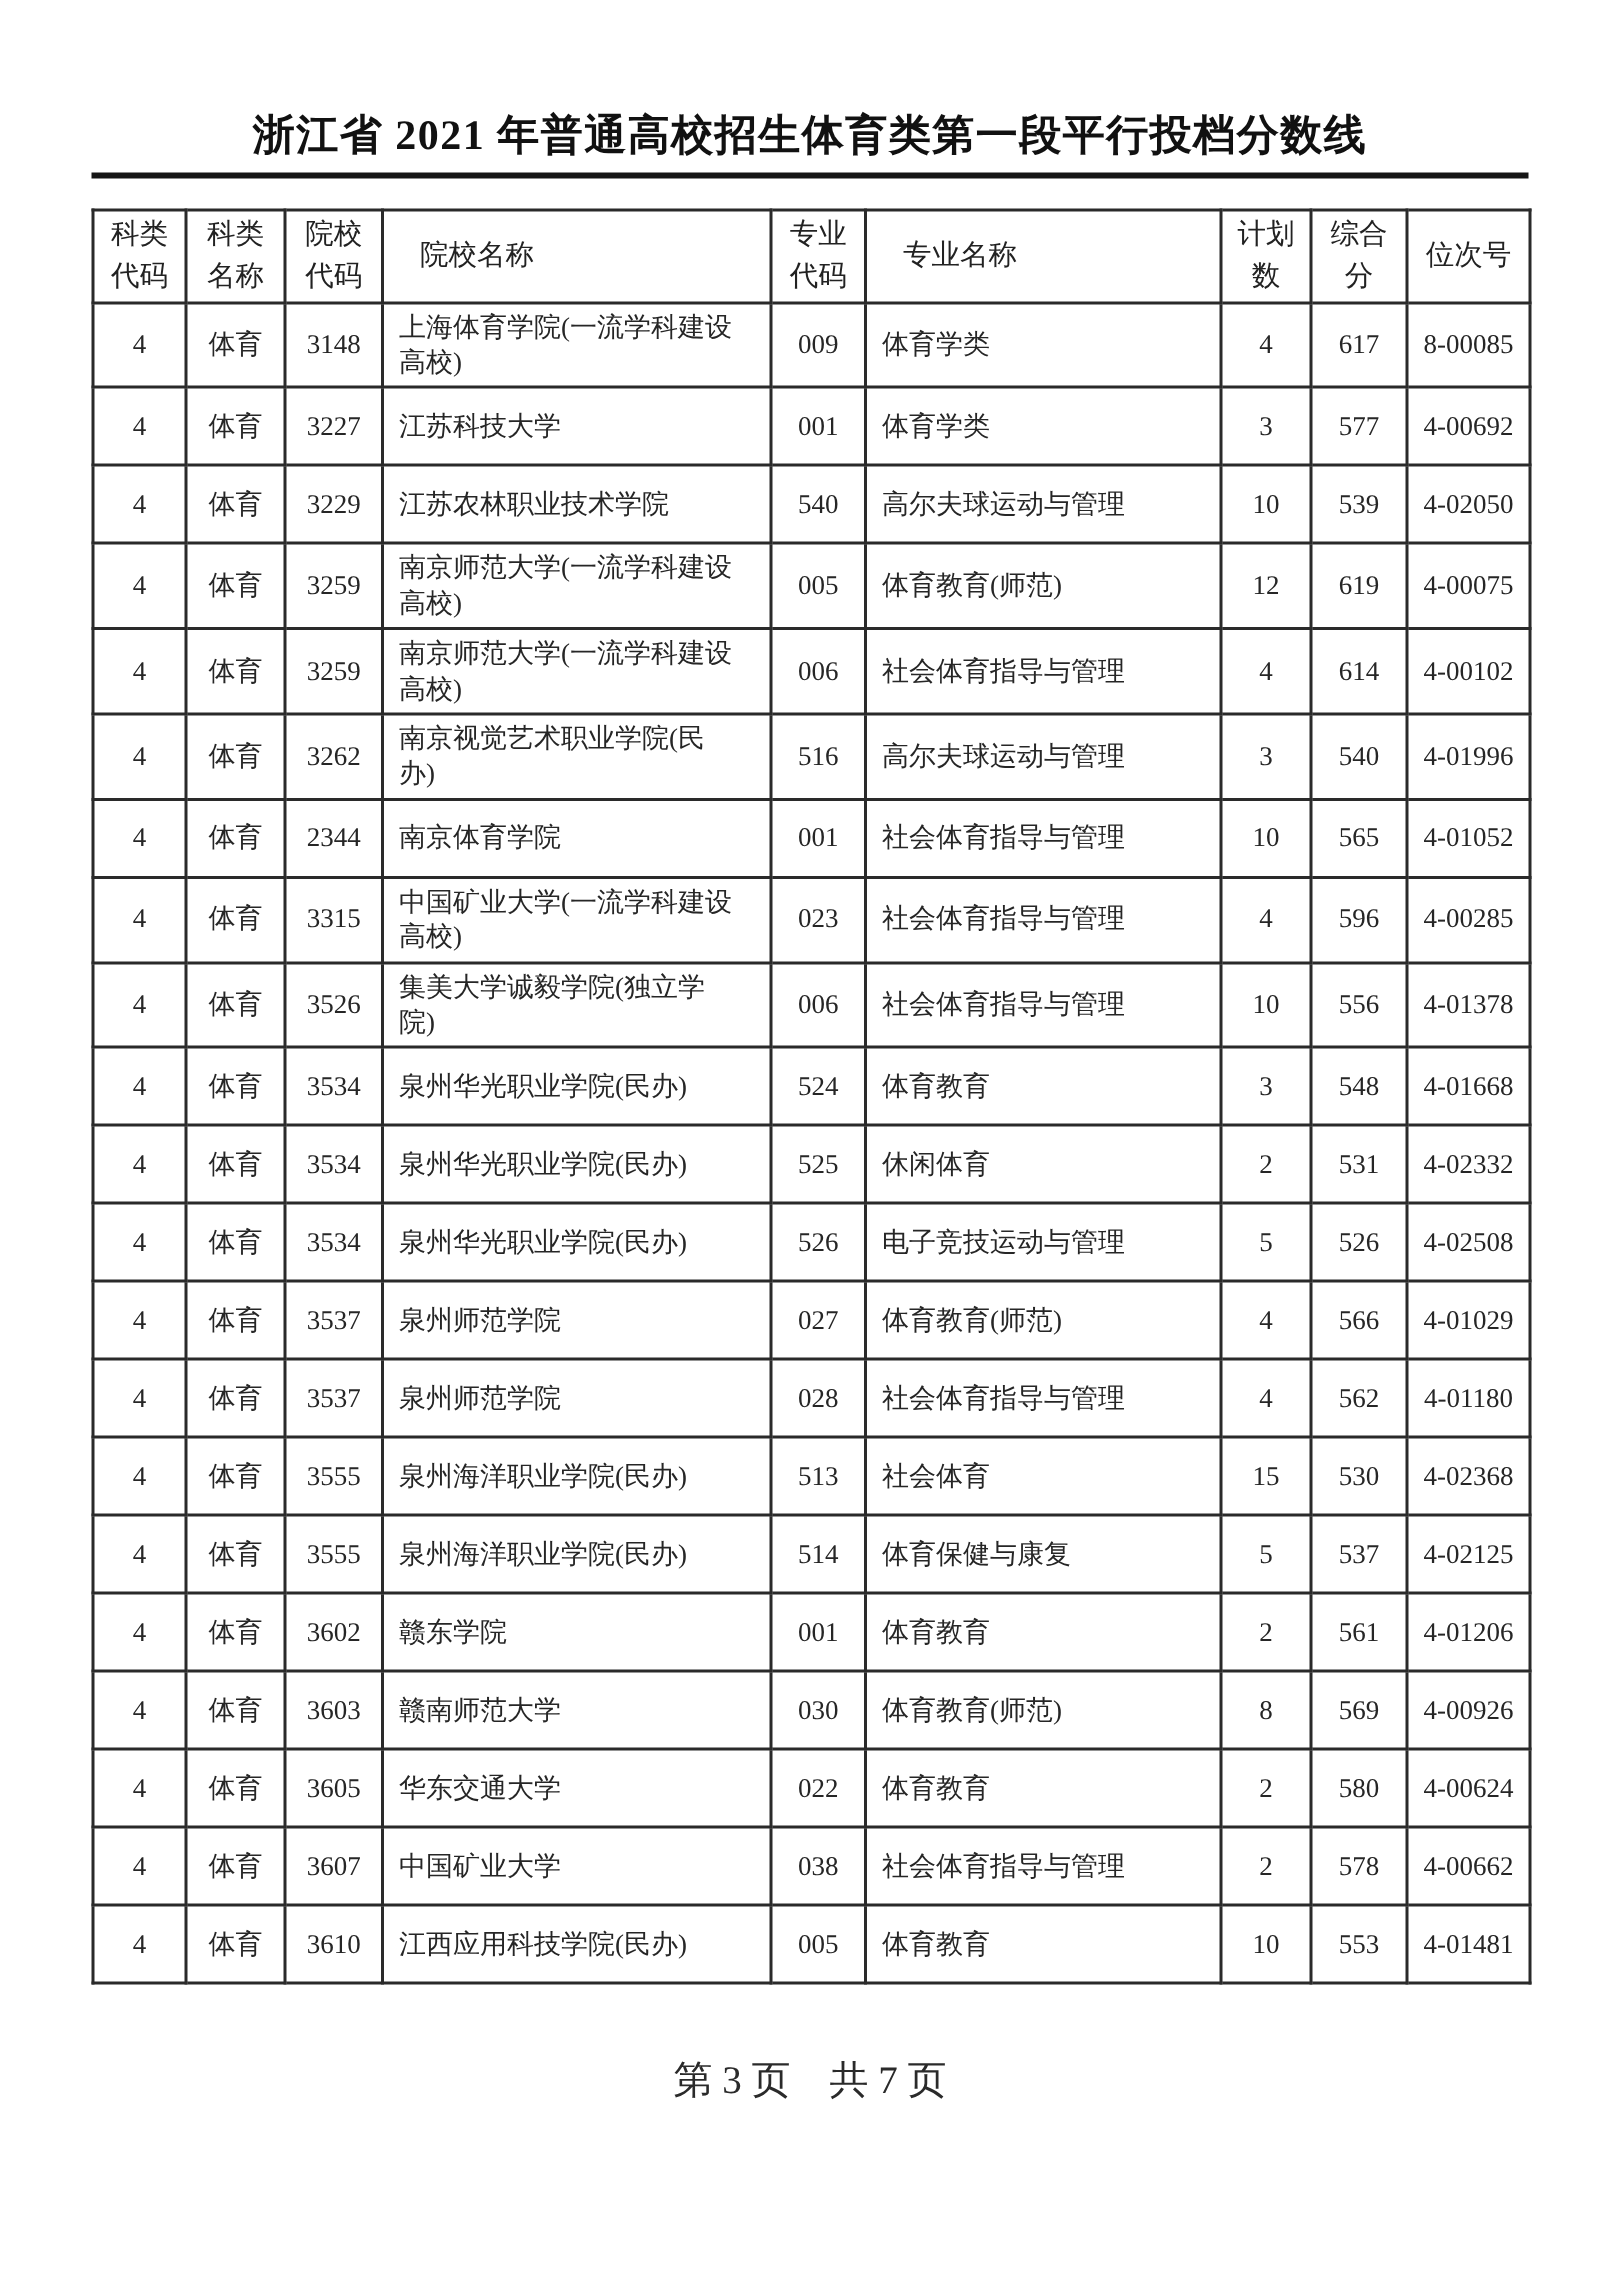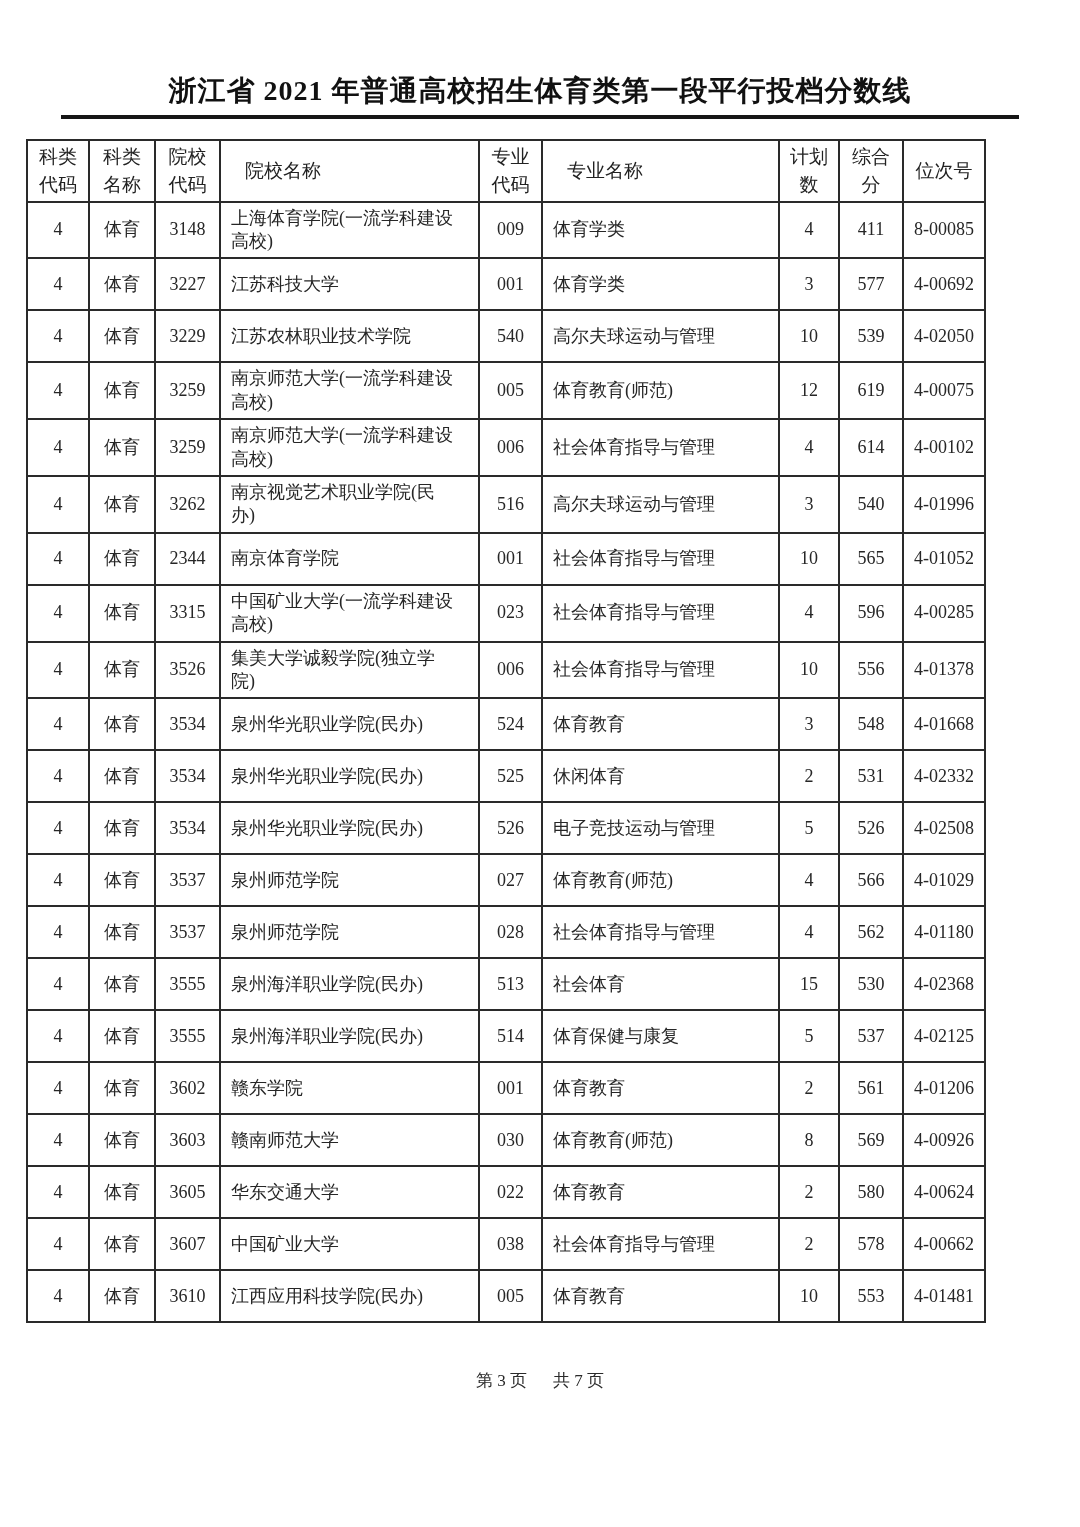--- a/index.html
+++ b/index.html
@@ -30,21 +30,21 @@
     line-height: 1.2;
     color: #111111;
   }
   .title-rule {
     width: 958px;
     height: 4px;
     background: #161616;
     margin: 7px 0 0 61px;
   }
   table.scores {
-    margin: 20px 0 0 26px;
+    margin: 20px 0 0 61px;
     width: 958px;
     border-collapse: collapse;
     table-layout: fixed;
   }
   table.scores th, table.scores td {
     border: 2px solid #2a2a2a;
     font-weight: normal;
     vertical-align: middle;
     overflow: hidden;
   }
@@ -70,21 +70,21 @@
     color: #262626;
   }
   table.scores td.cell-left {
     text-align: left;
     padding: 4px 25px 4px 10px;
     word-break: break-all;
   }
   .footer {
     margin-top: 46px;
     text-align: center;
-    font-size: 17px;
+    font-size: 26px;
     color: #2a2a2a;
   }
   .footer .sep { display: inline-block; width: 26px; }
 </style>
 </head>
 <body>
 
 <div class="page">
 
   <h1 class="doc-title">浙江省 2021 年普通高校招生体育类第一段平行投档分数线</h1>
@@ -123,21 +123,21 @@
     </thead>
     <tbody>
         <tr>
           <td>4</td>
           <td>体育</td>
           <td>3148</td>
           <td class="cell-left">上海体育学院(一流学科建设高校)</td>
           <td>009</td>
           <td class="cell-left">体育学类</td>
           <td>4</td>
-          <td>411</td>
+          <td>617</td>
           <td>8-00085</td>
         </tr>
         <tr>
           <td>4</td>
           <td>体育</td>
           <td>3227</td>
           <td class="cell-left">江苏科技大学</td>
           <td>001</td>
           <td class="cell-left">体育学类</td>
           <td>3</td>

